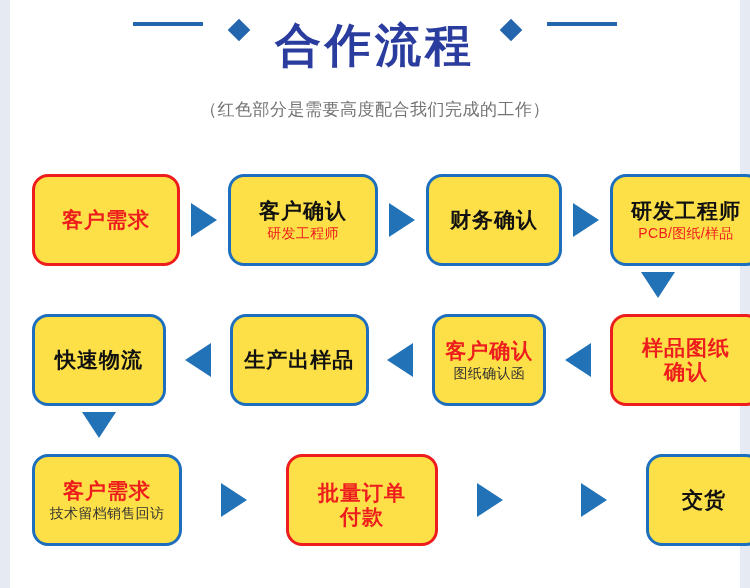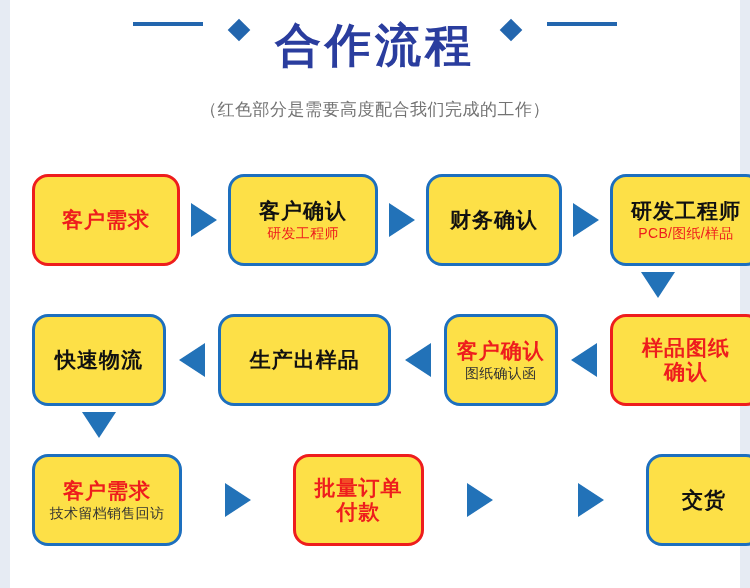--- a/index.html
+++ b/index.html
@@ -190,21 +190,21 @@
     <div class="arrow-down" style="left:631px; top:112px;"></div>
 
     <div class="row row-2" style="padding:0 22px;">
       <div class="box" style="width:134px;">
         <div class="main">快速物流</div>
 
       </div>
       <div class="spacer"></div>
       <div class="arrow-left"></div>
       <div class="spacer"></div>
-      <div class="box" style="width:173px;">
+      <div class="box" style="width:139px;">
         <div class="main">生产出样品</div>
 
       </div>
       <div class="spacer"></div>
       <div class="arrow-left"></div>
       <div class="spacer"></div>
       <div class="box" style="width:114px;">
         <div class="main red-text">客户确认</div>
         <div class="sub">图纸确认函</div>
       </div>
@@ -221,21 +221,21 @@
     <div class="arrow-down" style="left:72px; top:252px;"></div>
 
     <div class="row row-3" style="padding:0 22px;">
       <div class="box" style="width:150px;">
         <div class="main red-text">客户需求</div>
         <div class="sub">技术留档销售回访</div>
       </div>
       <div class="spacer"></div>
       <div class="arrow-right"></div>
       <div class="spacer"></div>
-      <div class="box red" style="width:131px;">
+      <div class="box red" style="width:152px;justify-content:flex-end;">
         <div class="main red-text">批量订单
 付款</div>
 
       </div>
       <div class="spacer"></div>
       <div class="arrow-right"></div>
       <div class="spacer"></div>
       <div class="spacer"></div>
       <div class="arrow-right"></div>
       <div class="spacer"></div>

